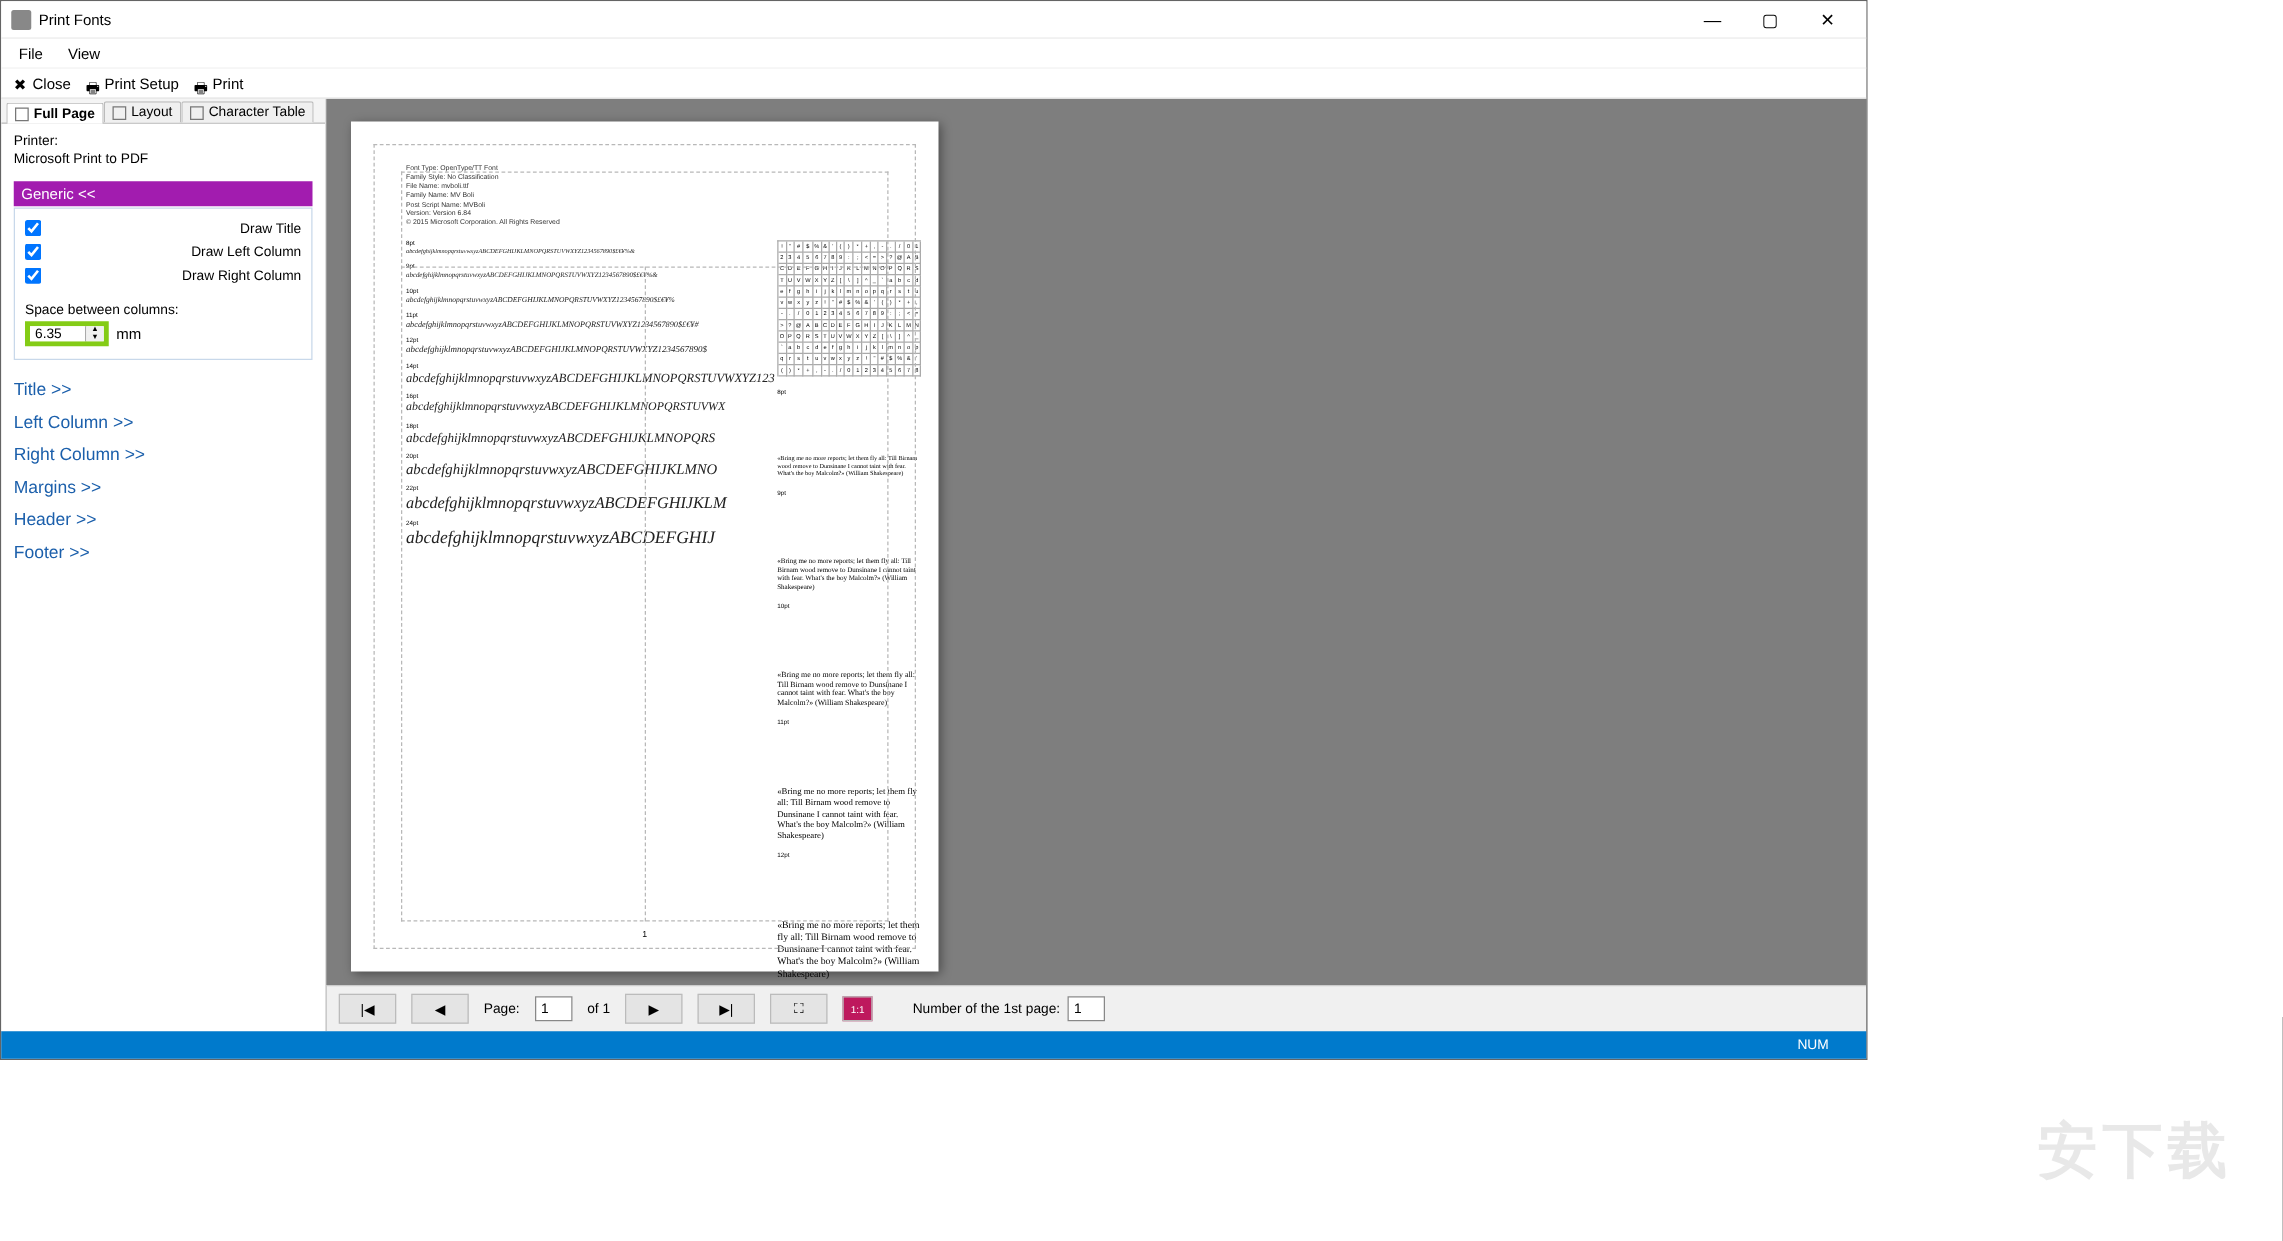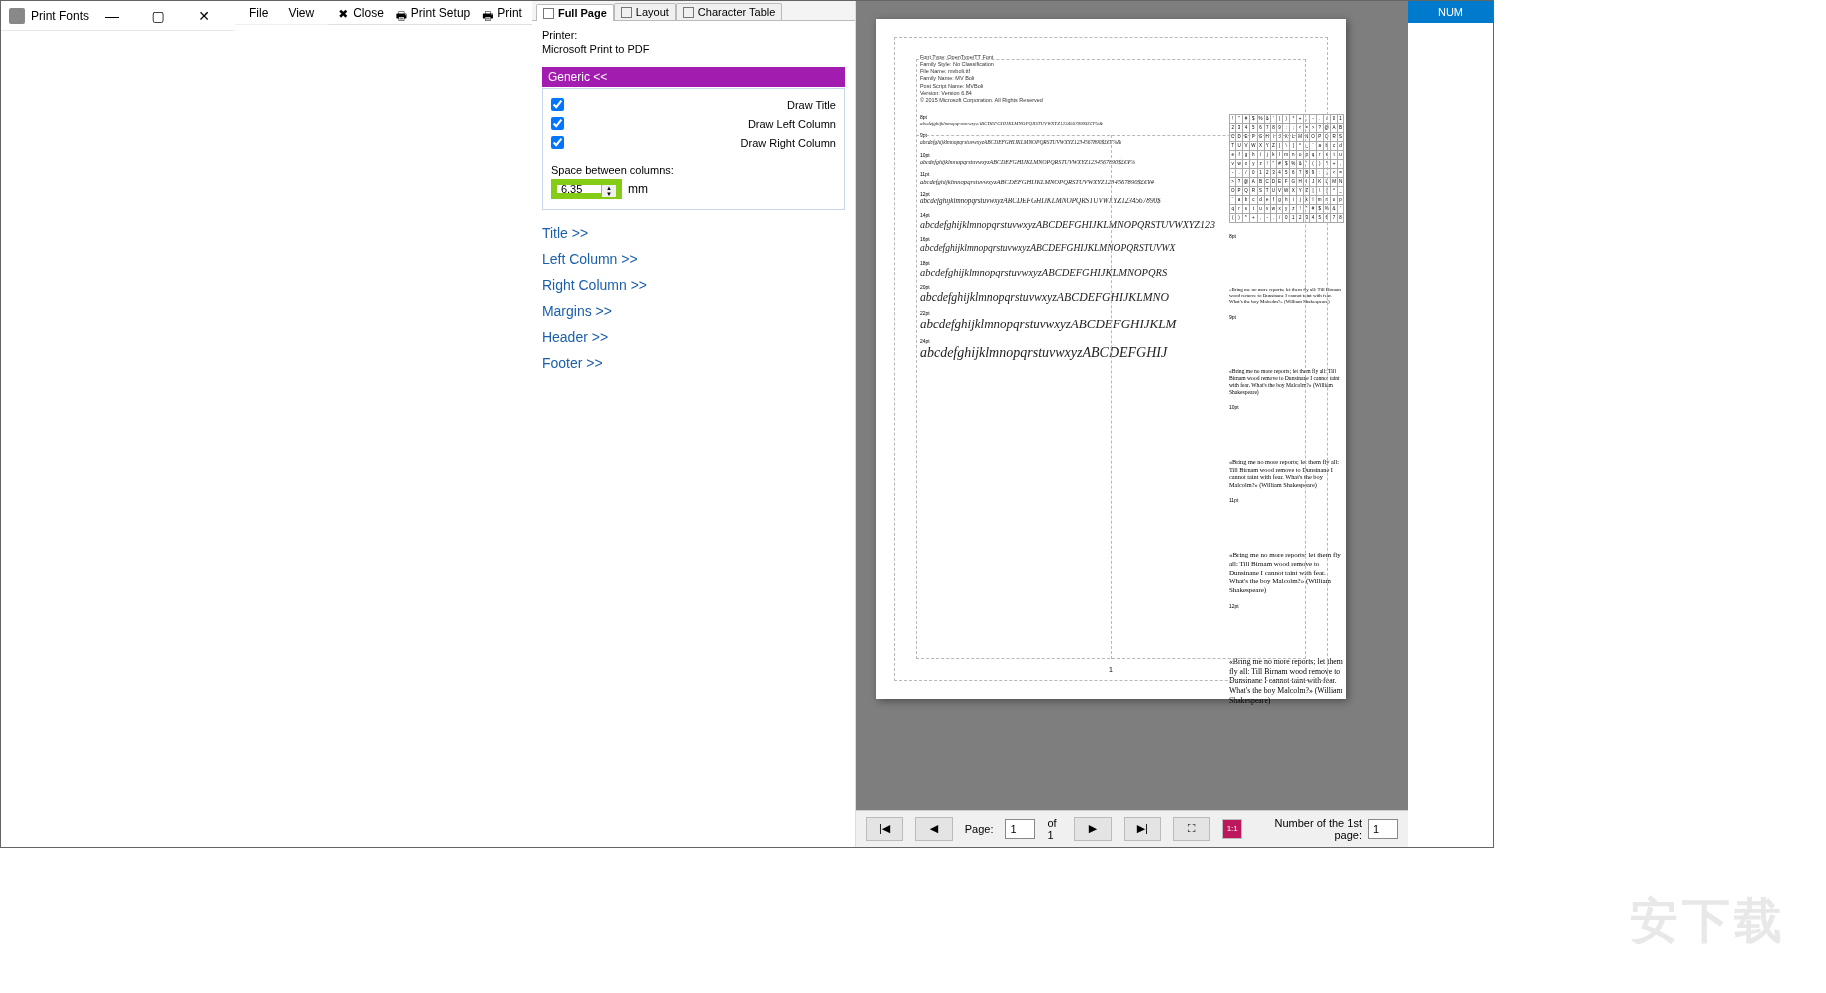--- a/index.html
+++ b/index.html
@@ -1,53 +1,53 @@
 <!DOCTYPE html>
 <html><head>
 <meta charset="utf-8">
 <style>
 * { box-sizing: border-box; margin: 0; padding: 0; font-family: 'Segoe UI', Tahoma, sans-serif; }
 body { background: #fff; overflow: hidden; }
-.window { width: 1494px; height: 848px; border: 1px solid #646464; display: flex; }
+.window { width: 1494px; height: 848px; border: 1px solid #646464; display: flex; flex-direction: column; }
 .titlebar { height: 30px; background: #fff; display: flex; align-items: center; padding: 0 8px; border-bottom: 1px solid #e8e8e8; }
 .titlebar-icon { width: 16px; height: 16px; background: #888; margin-right: 6px; border-radius: 2px; }
 .title-text { font-size: 12px; flex: 1; }
 .winctrl { width: 46px; height: 30px; display: flex; align-items: center; justify-content: center; font-size: 14px; cursor: pointer; }
 .menubar { height: 24px; display: flex; align-items: center; padding: 0 4px; border-bottom: 1px solid #f0f0f0; background:#fff;}
 .menu-item { padding: 2px 10px; font-size: 12px; cursor: pointer; }
 .toolbar { height: 24px; display: flex; align-items: center; padding: 0 4px; background: #fff; border-bottom: 1px solid #e0e0e0; }
 .tool-btn { display: flex; align-items: center; padding: 1px 6px; font-size: 12px; cursor: pointer; gap:3px;}
 .ticon { width: 12px; height: 12px; display:inline-block;}
 .content { flex: 1; display: flex; overflow: hidden; }
-.sidebar { width: 324px; background: #fff; border-right: 1px solid #ddd; display: flex; flex-direction: column; padding: 0; }
+.sidebar { width: 260px; background: #fff; border-right: 1px solid #ddd; display: flex; flex-direction: column; padding: 0; }
 .tabs { display: flex; border-bottom: 1px solid #bbb; background:#f4f4f4; padding-top:2px; padding-left:4px;}
 .tab { border: 1px solid #bbb; border-bottom: none; padding: 2px 6px; font-size: 11px; background: #f0f0f0; display:flex; align-items:center; gap:4px; margin-right:0; border-top-left-radius:2px; border-top-right-radius:2px;}
 .tab.active { background: #fff; position: relative; top:1px; font-weight:bold;}
 .tab-icon { width:11px; height:11px; border:1px solid #777; }
 .sidebar-body { padding: 8px 10px; font-size: 12px; overflow-y:auto;}
 .printer-label { font-size: 11px; margin-bottom:2px;}
 .printer-name { font-size: 11px; margin-bottom:12px;}
 .section-header { background: #a21caf; color: #fff; padding: 3px 6px; font-size: 12px; margin-bottom:1px;}
 .section-box { border: 1px solid #c8d8ea; padding: 6px 8px 10px 8px; margin-bottom:10px;}
 .chk-row { display: flex; align-items: center; gap: 6px; padding: 3px 0; font-size: 11px; justify-content: space-between; }
 .chk-row input[type=checkbox]{width:13px;height:13px;}
 .spacing-label { font-size: 11px; margin-top:12px; margin-bottom:3px;}
 .spin-row { display:flex; align-items:center; gap:6px;}
-.spinbox { display:flex; border:6px solid #84cc16; height:20px; }
+.spinbox { display:flex; border:4px solid #84cc16; height:20px; }
 .spinbox input { width:44px; border:none; padding:0 4px; font-size:11px; outline:none;}
 .spin-btns { display:flex; flex-direction:column; border-left:1px solid #aaa;}
 .spin-btn { width:14px; height:9px; font-size:6px; background:#f0f0f0; border:none; cursor:pointer; line-height:6px;}
 .linkish { color: #1b5fab; font-size: 14px; padding: 5px 0; cursor: pointer; }
 .preview-area { flex: 1; background: #7e7e7e; display: flex; flex-direction:column; overflow: hidden; }
 .preview-scroll { flex:1; overflow:auto; padding:18px 0 0 20px;}
 .page { width: 470px; height: 680px; background: #fff; box-shadow: 2px 2px 8px rgba(0,0,0,0.4); position:relative; padding: 35px 44px; }
 .dashed-margin { position:absolute; border:1px dashed #b8b8b8; }
 .page-title { font-size: 18px; font-weight: bold; font-family: Georgia, serif; margin-bottom:6px;}
 .font-meta { font-size: 5.5px; line-height:1.3; margin-bottom:10px; color:#333;}
-.cols { display:flex; gap:14px;}
+.cols { display:flex; gap:2px;}
 .col { flex:1; }
 .sample-block { margin-bottom:6px;}
 .sample-pt { font-size:5px; margin-bottom:1px;}
 .sample-txt { font-family: 'Segoe Script', cursive; font-style:italic; line-height:1.1; color:#222; overflow:hidden;}
 .char-grid { display:grid; grid-template-columns: repeat(17, 1fr); font-size:4.5px; border-top:1px solid #aaa; border-left:1px solid #aaa; margin-bottom:10px;}
 .char-cell { border-right:1px solid #aaa; border-bottom:1px solid #aaa; text-align:center; padding:1px; height:9px;}
 .quote-block { font-size:6px; font-family:'Segoe Script',cursive; margin-bottom:8px; line-height:1.25;margin-top:48px;}
 .page-number{position:absolute; bottom:26px; left:50%; transform:translateX(-50%); font-size:7px;}
 .nav-bar { background:#f0f0f0; padding:6px 10px; display:flex; align-items:center; gap:12px; border-top:1px solid #ccc;}
 .nav-btn { width:46px; height:24px; background:#e4e4e4; border:1px solid #bbb; font-size:11px; cursor:pointer; display:flex; align-items:center; justify-content:center;}

